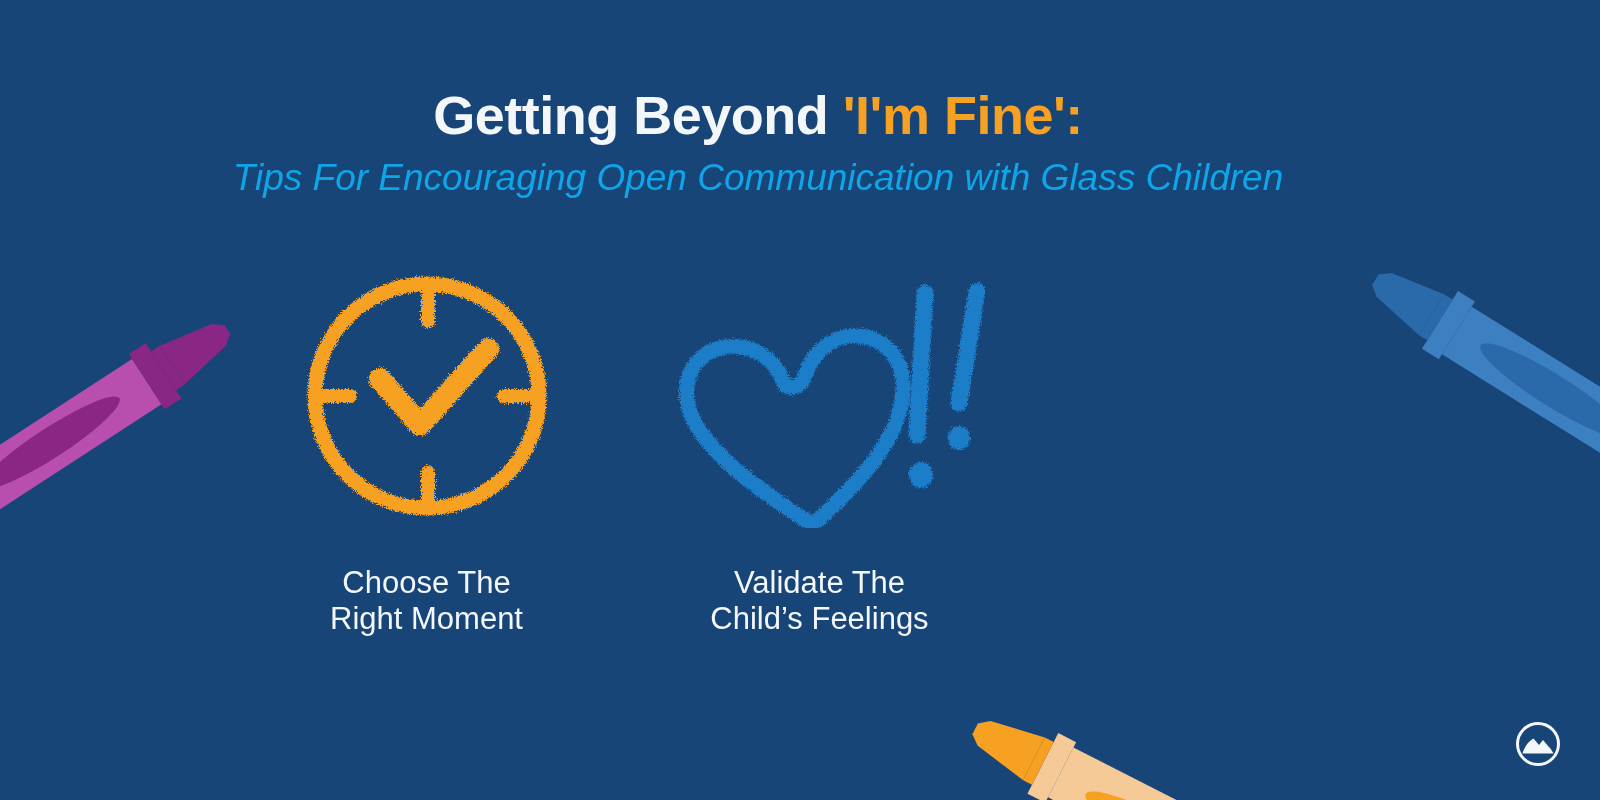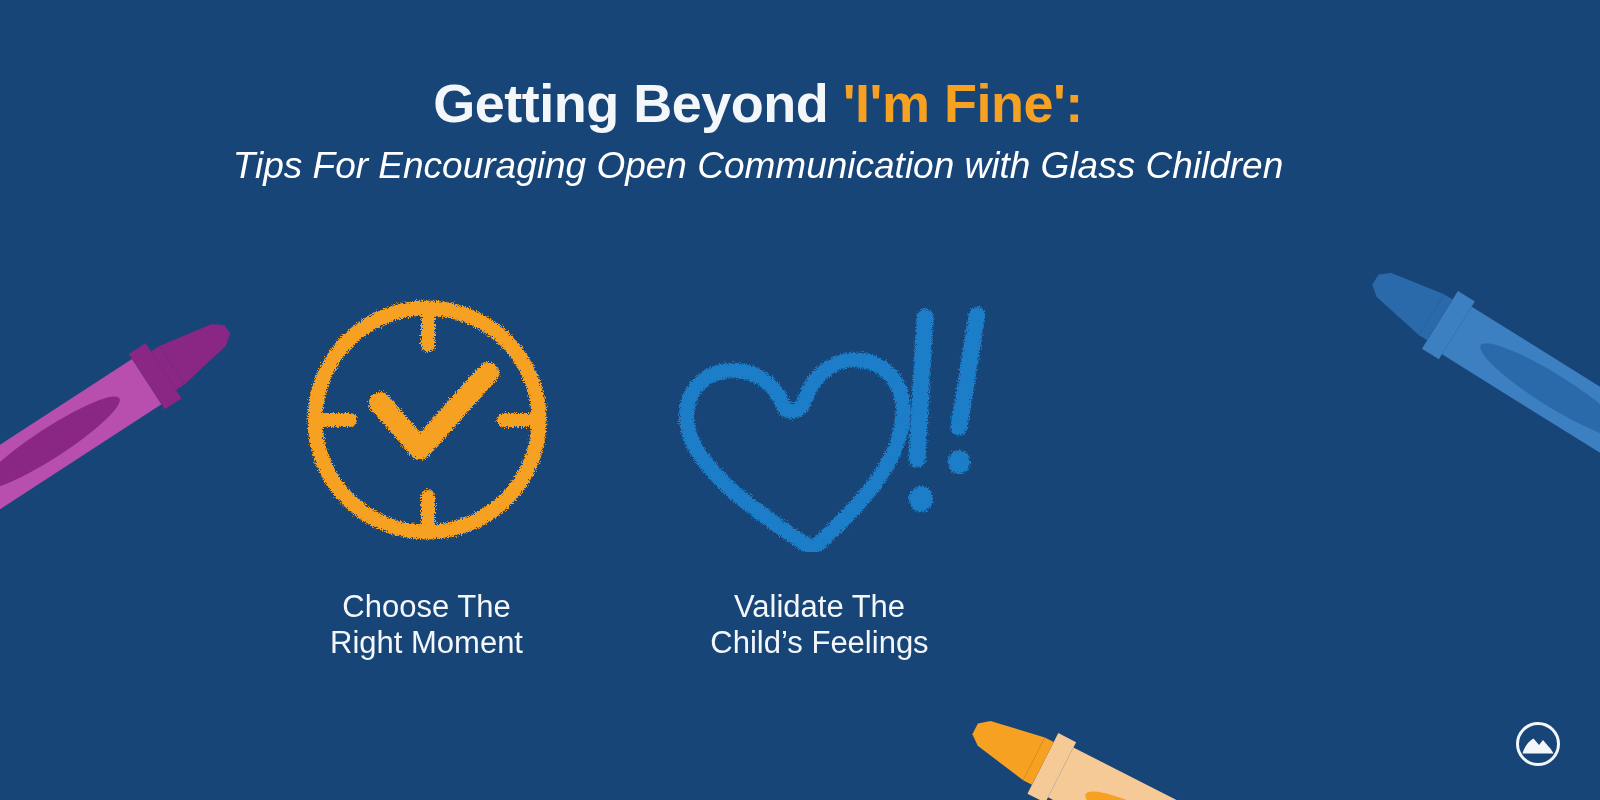--- a/index.html
+++ b/index.html
@@ -12,48 +12,48 @@
   .canvas {
     position:relative;
     width:1600px; height:800px;
     background:#174578;
     overflow:hidden;
   }
 
   
   .headline-block {
     position:absolute;
-    top:76px; left:0; width:1516px;
+    top:88px; left:0; width:1516px;
     text-align:center;
     z-index:5;
   }
   .title {
     font-size:54px;
     font-weight:700;
     letter-spacing:-0.5px;
     line-height:1.0;
     color:#F4F7FA;
     white-space:nowrap;
   }
   .title .accent { color:#F7A122; }
   .subtitle {
     margin-top:17px;
     font-size:37px;
     font-style:italic;
     font-weight:400;
     letter-spacing:0px;
     line-height:1.0;
-    color:#ffffff;
+    color:#0ea5e9;
     white-space:nowrap;
   }
 
   
   .features {
     position:absolute;
-    top:284px; left:230px;
+    top:260px; left:230px;
     width:1180px;
     display:flex;
     z-index:4;
   }
   .feature {
     width:393px;
     display:flex;
     flex-direction:column;
     align-items:center;
   }

